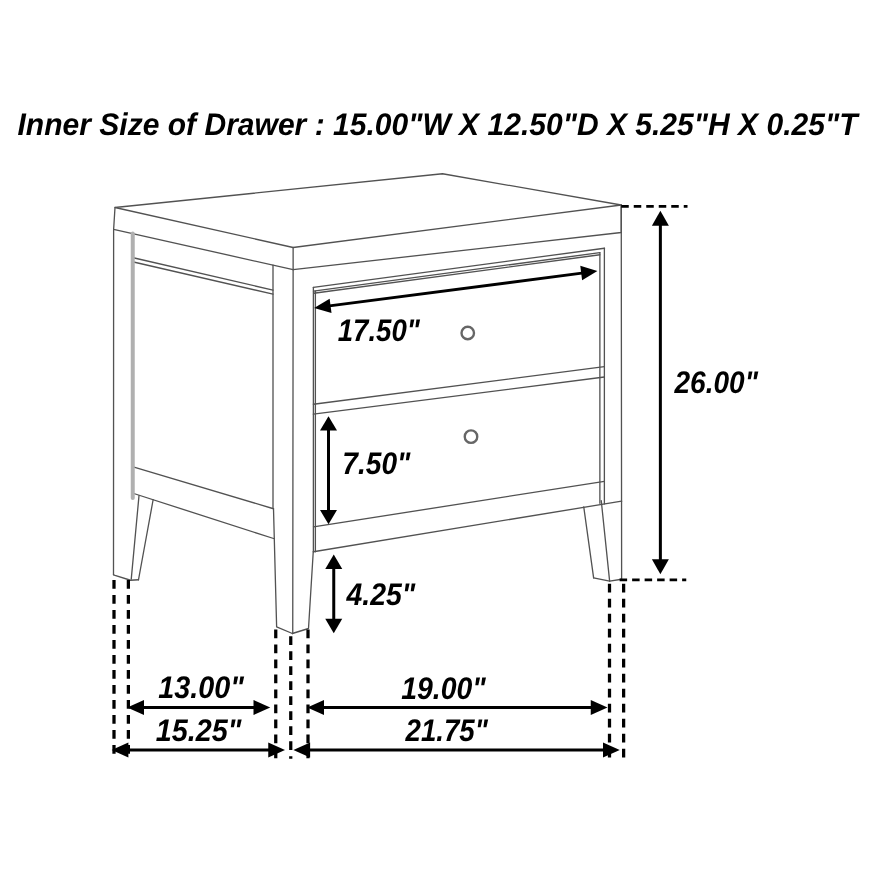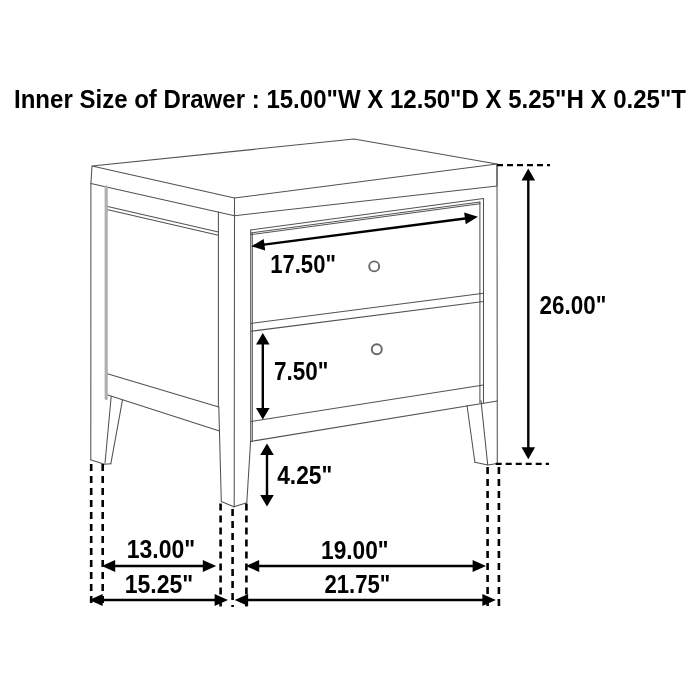--- a/index.html
+++ b/index.html
@@ -1,16 +1,16 @@
 <!DOCTYPE html>
 <html><head>
 <meta charset="utf-8">
 <style>
   html,body{margin:0;padding:0;background:#fff;}
-  .wrap{width:700px;height:700px;position:relative;background:#fff;overflow:hidden;}
+  .wrap{width:700px;height:700px;position:relative;background:#fff;overflow:hidden;font-style:italic;}
   svg{display:block;}
   text{font-family:"Liberation Sans",sans-serif;font-weight:bold;fill:#000;}
 </style>
 </head>
 <body>
 <div class="wrap">
 <svg width="700" height="700" viewBox="0 0 700 700">
 
   <rect x="0" y="0" width="700" height="700" fill="#ffffff"></rect>
 

